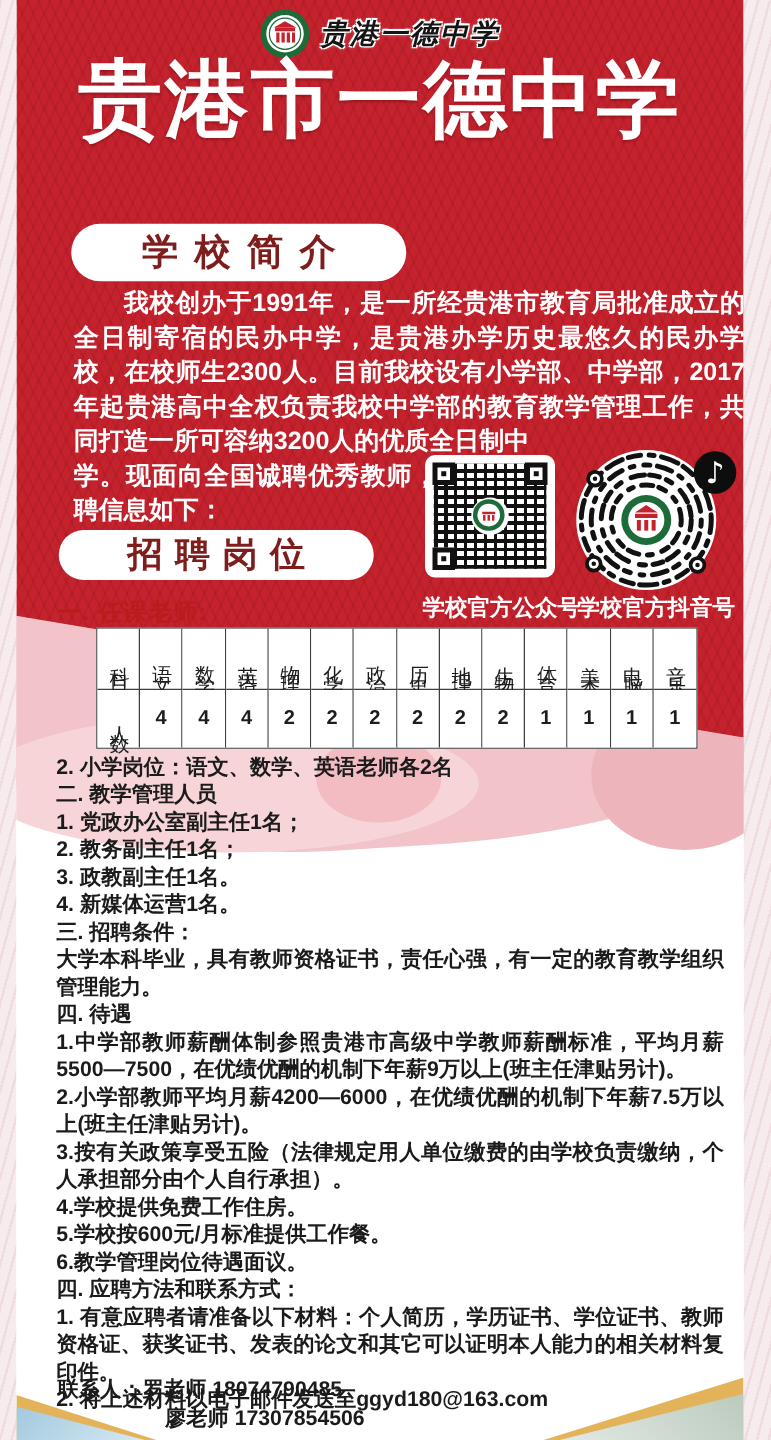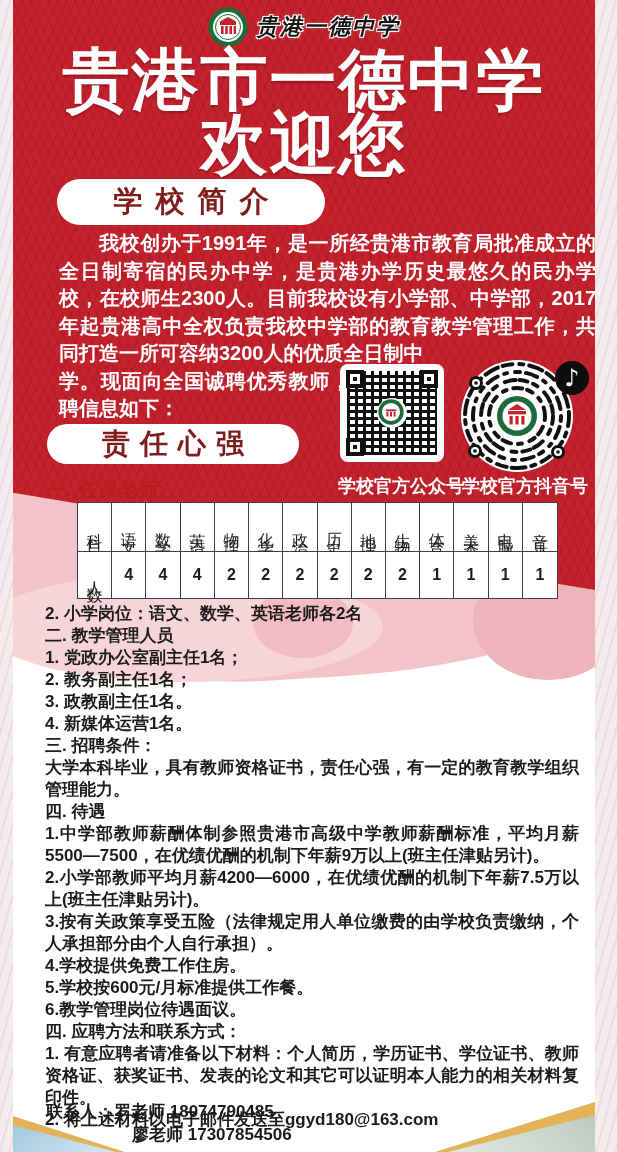--- a/index.html
+++ b/index.html
@@ -140,21 +140,20 @@
         <rect x="17.2" y="19" width="2.6" height="8" fill="#c4232e"></rect>
         <rect x="21.4" y="19" width="2.6" height="8" fill="#c4232e"></rect>
         <rect x="25.6" y="19" width="2.4" height="8" fill="#c4232e"></rect>
         <polygon points="20,10 11,15 29,15" fill="#c4232e"></polygon>
       </svg>
       <span class="logo-script">贵港一德中学</span>
     </div>
 
     <div class="title">
       <div>贵港市一德中学</div>
-      <div>欢迎您</div>
     </div>
 
     <div class="pill pill-intro">学校简介</div>
 
     <div class="intro-wrap">
       <p class="intro-p1">我校创办于1991年，是一所经贵港市教育局批准成立的全日制寄宿的民办中学，是贵港办学历史最悠久的民办学校，在校师生2300人。目前我校设有小学部、中学部，2017年起贵港高中全权负责我校中学部的教育教学管理工作，共同打造一所可容纳3200人的优质全日制中</p>
       <p class="intro-p2">学。现面向全国诚聘优秀教师，招聘信息如下：</p>
     </div>
 
     <div class="qr-wechat">
@@ -208,21 +207,21 @@
         <circle cx="121" cy="22" r="17" fill="#0d0d0d"></circle>
         <text x="121" y="30" font-size="24" font-family="DejaVu Sans, sans-serif" fill="#ffffff" text-anchor="middle">♪</text>
       </g>
     </svg>
 
     <div class="qr-labels">
       <div class="qr-label l1">学校官方公众号</div>
       <div class="qr-label l2">学校官方抖音号</div>
     </div>
 
-    <div class="pill pill-jobs">责任心强</div>
+    <div class="pill pill-jobs">招聘岗位</div>
 
     <div class="teachers-heading">一. 任课老师:</div>
 
     <div class="tbl">
       <div class="tbl-row row-subjects">
         <div class="cell">
             <span class="vtext">科目</span>
           </div>
 
       <div class="cell">

